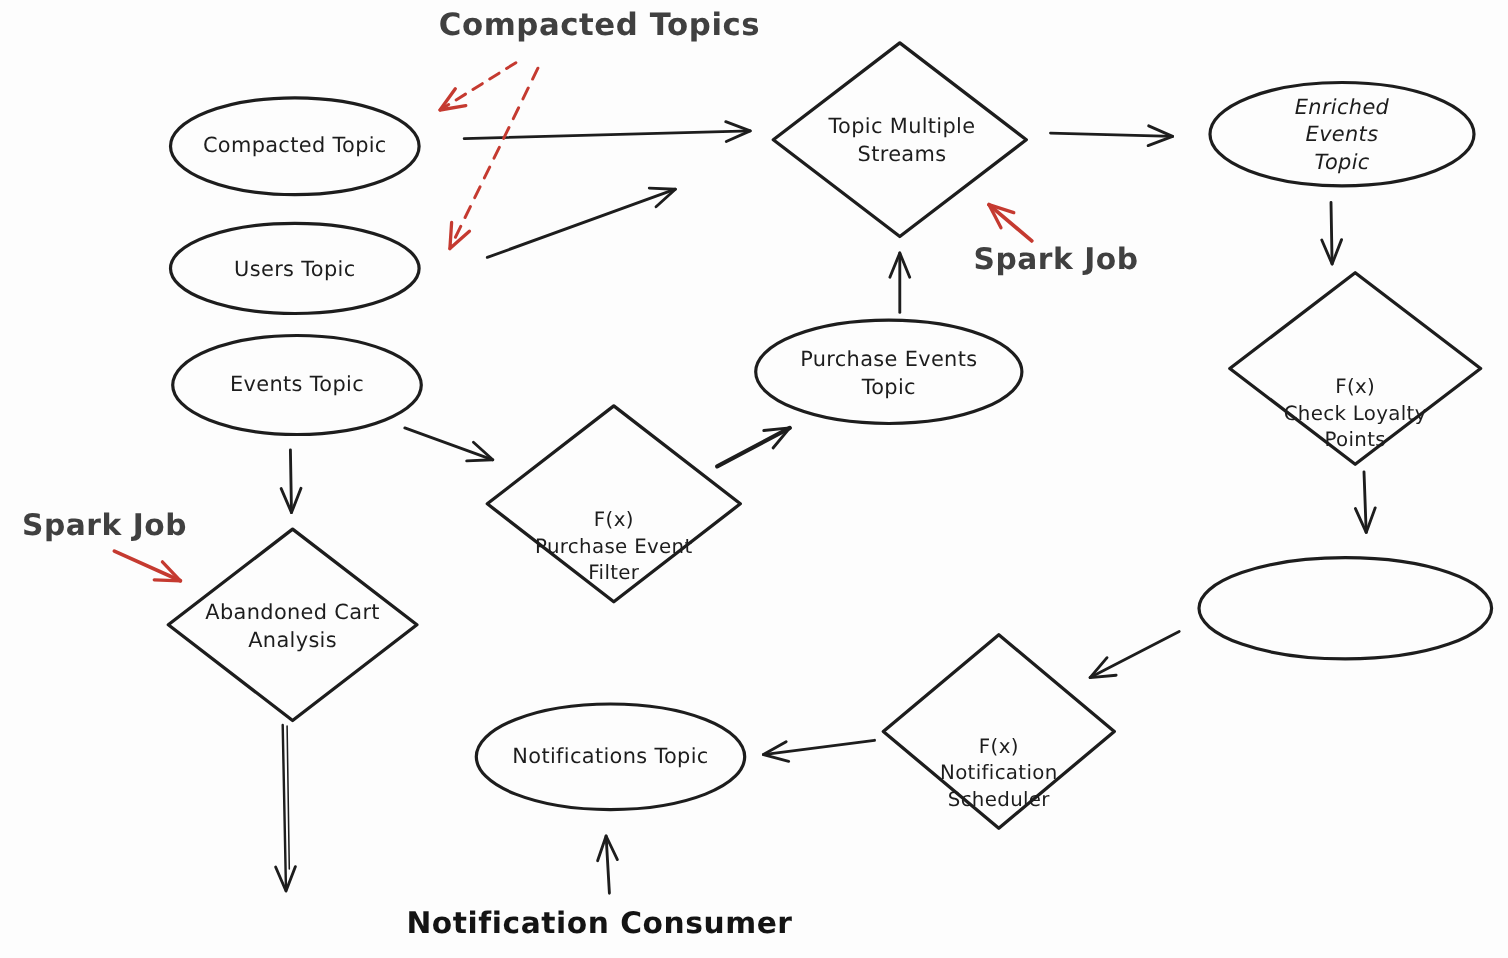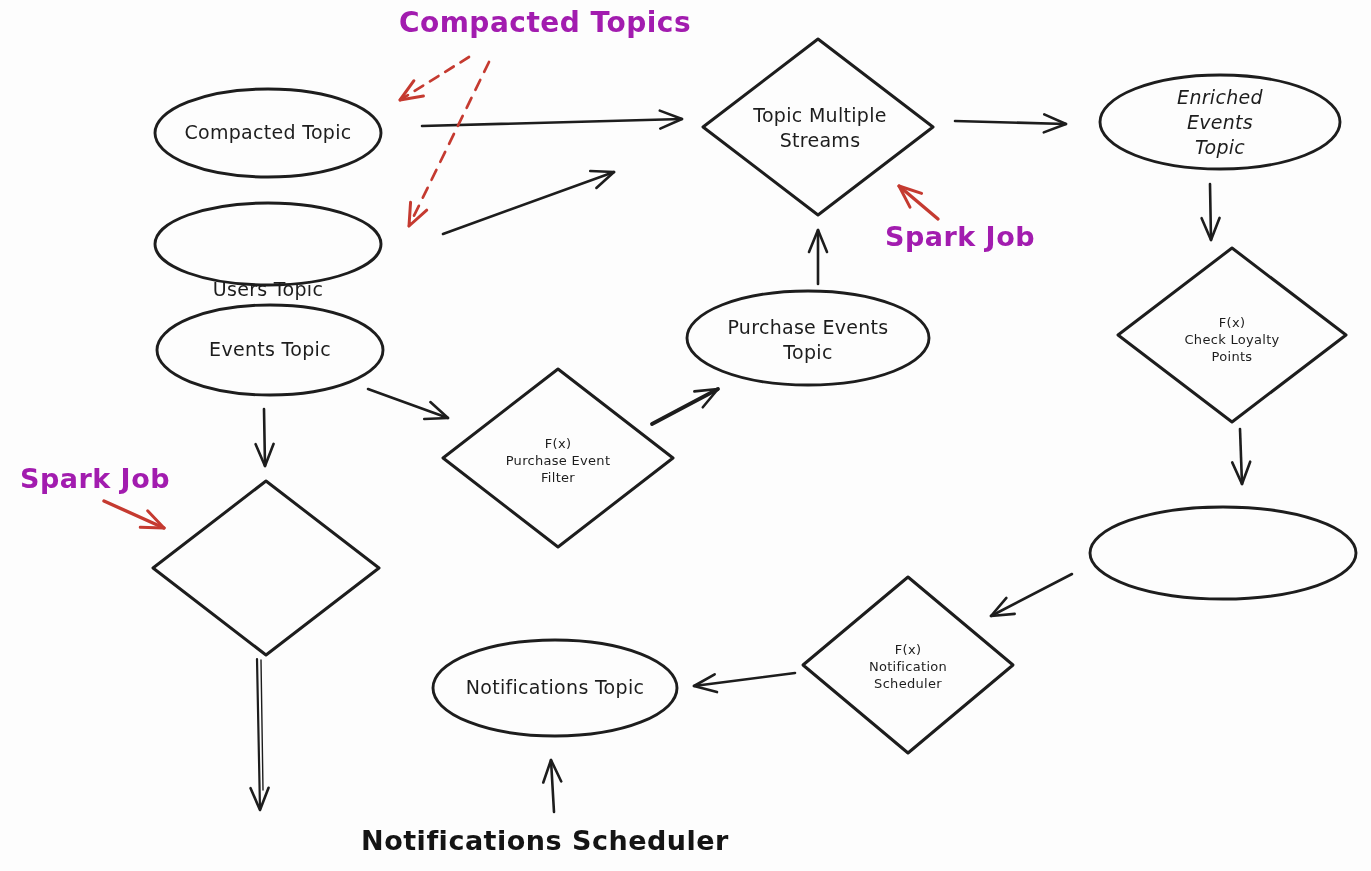--- a/index.html
+++ b/index.html
@@ -15,30 +15,30 @@
   .label{
     position:absolute;
     transform:translate(-50%,-50%);
     text-align:center;
     white-space:pre-line;
     color:#1d1d1d;
     font-size:19px;
     line-height:1.32;
     letter-spacing:.3px;
   }
-  .label.small{font-size:13px;}
+  .label.small{font-size:18px;margin-top:36px;}
   .annotation{
     position:absolute;
     transform:translate(-50%,-50%);
     white-space:nowrap;
     font-weight:bold;
     font-size:28px;
     letter-spacing:.5px;
   }
-  .annotation.red{color:#a21caf;}
+  .annotation.red{color:#404040;}
   .annotation.black{color:#141414;font-size:27px;}
 </style>
 </head>
 <body>
 
 <div id="stage">
 
   <svg id="diagram-svg" width="1371" height="871" viewBox="0 0 1371 871">
     <defs>
       <marker id="ah-black" markerUnits="userSpaceOnUse" markerWidth="30" markerHeight="26" refX="26" refY="13" orient="auto">
@@ -86,37 +86,39 @@
 
     <g fill="none" stroke="#c53a30" stroke-linecap="round">
       <path d="M469,57 L400,100" stroke-width="2.7" stroke-dasharray="10 8" marker-end="url(#ah-red)"></path>
       <path d="M489,62 L409,226" stroke-width="2.7" stroke-dasharray="11 9" marker-end="url(#ah-red)"></path>
       <path d="M938,219 L899,186" stroke-width="3.4" marker-end="url(#ah-red)"></path>
       <path d="M104,501 L164,528" stroke-width="3.4" marker-end="url(#ah-red)"></path>
     </g>
   </svg>
 
   <div class="label" style="left:268px;top:133px;">Compacted Topic</div>
-  <div class="label" style="left:268px;top:245px;margin-top:45px;">Users Topic</div>
+  <div class="label" style="left:268px;top:245px;">Users Topic</div>
   <div class="label" style="left:270px;top:350px;">Events Topic</div>
   <div class="label" style="left:820px;top:128px;">Topic Multiple
 Streams</div>
   <div class="label" style="left:1220px;top:123px;font-style:italic;">Enriched Events
 Topic</div>
   <div class="label" style="left:808px;top:340px;">Purchase Events
 Topic</div>
   <div class="label small" style="left:558px;top:461px;">F(x)
 Purchase Event
 Filter</div>
   <div class="label small" style="left:1232px;top:340px;">F(x)
 Check Loyalty
 Points</div>
+  <div class="label" style="left:266px;top:570px;">Abandoned Cart
+Analysis</div>
   <div class="label small" style="left:908px;top:667px;">F(x)
 Notification
 Scheduler</div>
   <div class="label" style="left:555px;top:688px;">Notifications Topic</div>
 
   <div class="annotation red" style="left:545px;top:22px;">Compacted Topics</div>
   <div class="annotation red" style="left:960px;top:236px;font-size:27px;">Spark Job</div>
   <div class="annotation red" style="left:95px;top:478px;font-size:27px;">Spark Job</div>
-  <div class="annotation black" style="left:545px;top:840px;">Notifications Scheduler</div>
+  <div class="annotation black" style="left:545px;top:840px;">Notification Consumer</div>
 
 </div>
 
 </body></html>

